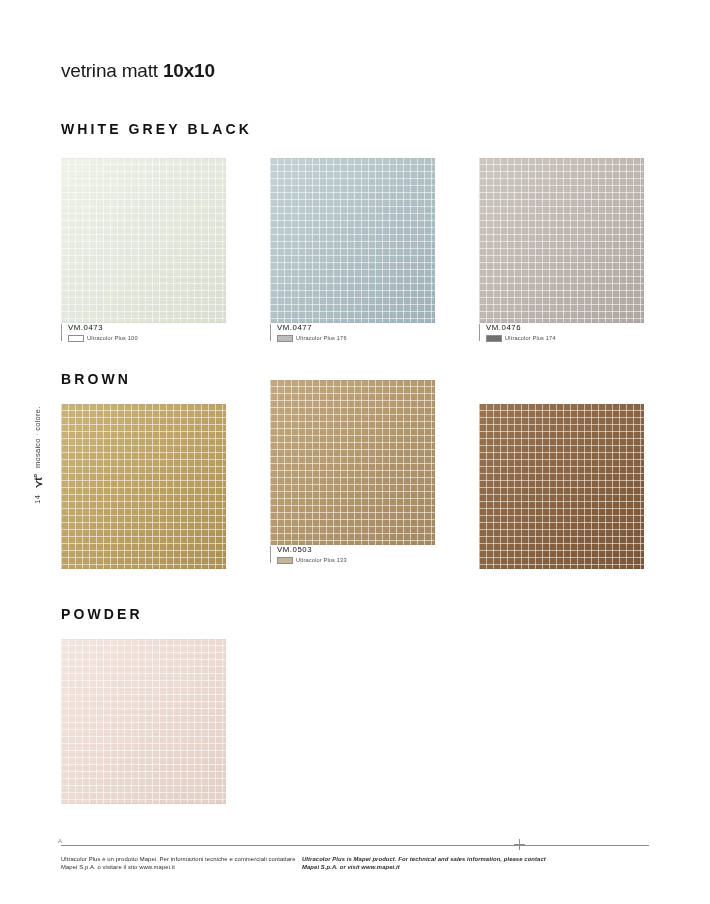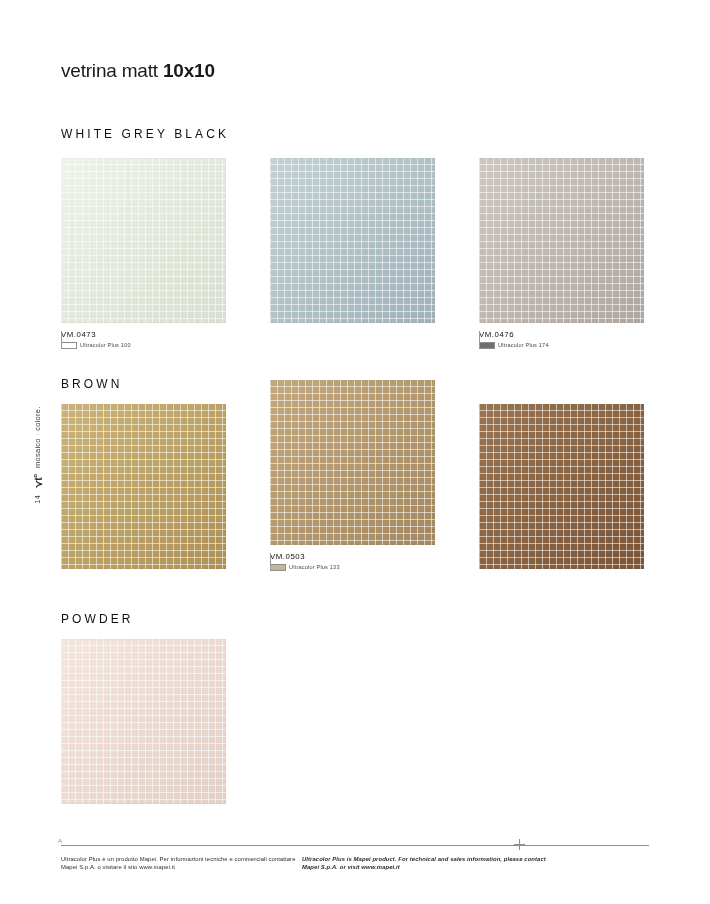--- a/index.html
+++ b/index.html
@@ -44,40 +44,39 @@
 
   .title{
     position:absolute;left:61px;top:60px;
     font-size:19px;color:#1a1a1a;letter-spacing:-.2px;
     font-weight:400;
   }
   .title b{font-weight:700;}
 
   .section-head{
     position:absolute;
-    font-size:12px;font-weight:400;color:#111;
+    font-size:14px;font-weight:700;color:#111;
     letter-spacing:3.1px;
-    margin-top:6px;
   }
 
   
   .card{position:absolute;}
   .swatch{
     width:165px;height:165px;
     position:relative;
     background-repeat:repeat;
   }
   .swatch::after{
     content:"";position:absolute;inset:0;
     box-shadow:inset 0 0 0 0.5px rgba(0,0,0,.05);
     pointer-events:none;
   }
   .label{
     position:relative;
-    margin-top:7px;
+    padding-left:7px;
     height:20px;
   }
   .label::before{
     content:"";position:absolute;left:0;top:1px;
     width:1px;height:17px;background:#9a9a9a;
   }
   .code{
     font-size:7.8px;color:#111;letter-spacing:.55px;
     line-height:9px;
     font-family:"Liberation Sans", sans-serif;
@@ -145,20 +144,27 @@
         <div class="label">
           <div class="code">VM.0473</div>
           <div class="grout">
             <span class="chip" style="background: rgb(255, 255, 255);"></span>
             <span class="grout-name">Ultracolor Plus 100</span>
           </div>
         </div>
       </div>
       <div class="card" style="top: 158px; left: 270px;">
         <div class="swatch" style="background: linear-gradient(90deg, rgba(255, 255, 255, 0.55) 0px, rgba(255, 255, 255, 0.55) 1px, rgba(0, 0, 0, 0) 1px, rgba(0, 0, 0, 0) 7px) 0% 0% / 7px 7px, linear-gradient(0deg, rgba(255, 255, 255, 0.55) 0px, rgba(255, 255, 255, 0.55) 1px, rgba(0, 0, 0, 0) 1px, rgba(0, 0, 0, 0) 7px) 0% 0% / 7px 7px, linear-gradient(135deg, rgb(196, 210, 214) 0%, rgb(179, 195, 200) 45%, rgb(159, 178, 184) 100%) 0% 0% / 100% 100%,  0% 0% / 100% 100% rgb(179, 195, 200);"></div>
+        <div class="label">
+          <div class="code">VM.0477</div>
+          <div class="grout">
+            <span class="chip" style="background: rgb(185, 189, 189);"></span>
+            <span class="grout-name">Ultracolor Plus 176</span>
+          </div>
+        </div>
       </div>
       <div class="card" style="top: 158px; left: 479px;">
         <div class="swatch" style="background: linear-gradient(90deg, rgba(255, 255, 255, 0.55) 0px, rgba(255, 255, 255, 0.55) 1px, rgba(0, 0, 0, 0) 1px, rgba(0, 0, 0, 0) 7px) 0% 0% / 7px 7px, linear-gradient(0deg, rgba(255, 255, 255, 0.55) 0px, rgba(255, 255, 255, 0.55) 1px, rgba(0, 0, 0, 0) 1px, rgba(0, 0, 0, 0) 7px) 0% 0% / 7px 7px, linear-gradient(135deg, rgb(205, 199, 194) 0%, rgb(191, 184, 179) 45%, rgb(174, 166, 161) 100%) 0% 0% / 100% 100%,  0% 0% / 100% 100% rgb(191, 184, 179);"></div>
         <div class="label">
           <div class="code">VM.0476</div>
           <div class="grout">
             <span class="chip" style="background: rgb(109, 111, 112);"></span>
             <span class="grout-name">Ultracolor Plus 174</span>
           </div>
         </div>

